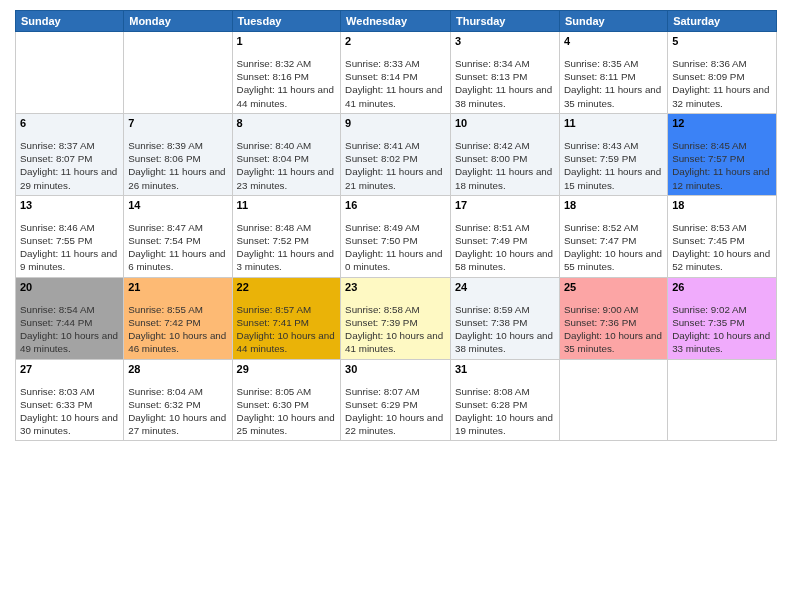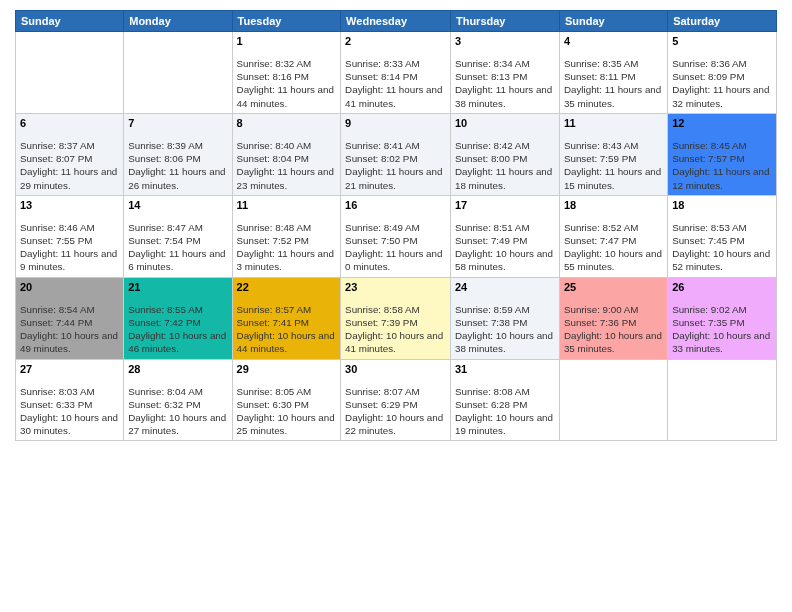--- a/index.html
+++ b/index.html
@@ -178,21 +178,21 @@
           <td>
             <span class="day-number">18</span>
             <div class="day-info">Sunrise: 8:53 AM<br>Sunset: 7:45 PM<br>Daylight: 10 hours and 52 minutes.</div>
           </td>
         </tr>
         <tr>
           <td style="background-color: #a3a3a3;">
             <span class="day-number">20</span>
             <div class="day-info">Sunrise: 8:54 AM<br>Sunset: 7:44 PM<br>Daylight: 10 hours and 49 minutes.</div>
           </td>
-          <td style="background-color: #14b8a6;">
+          <td style="background-color: #fdba74;">
             <span class="day-number">21</span>
             <div class="day-info">Sunrise: 8:55 AM<br>Sunset: 7:42 PM<br>Daylight: 10 hours and 46 minutes.</div>
           </td>
           <td style="background-color: #eab308;">
             <span class="day-number">22</span>
             <div class="day-info">Sunrise: 8:57 AM<br>Sunset: 7:41 PM<br>Daylight: 10 hours and 44 minutes.</div>
           </td>
           <td style="background-color: #fef9c3;">
             <span class="day-number">23</span>
             <div class="day-info">Sunrise: 8:58 AM<br>Sunset: 7:39 PM<br>Daylight: 10 hours and 41 minutes.</div>

